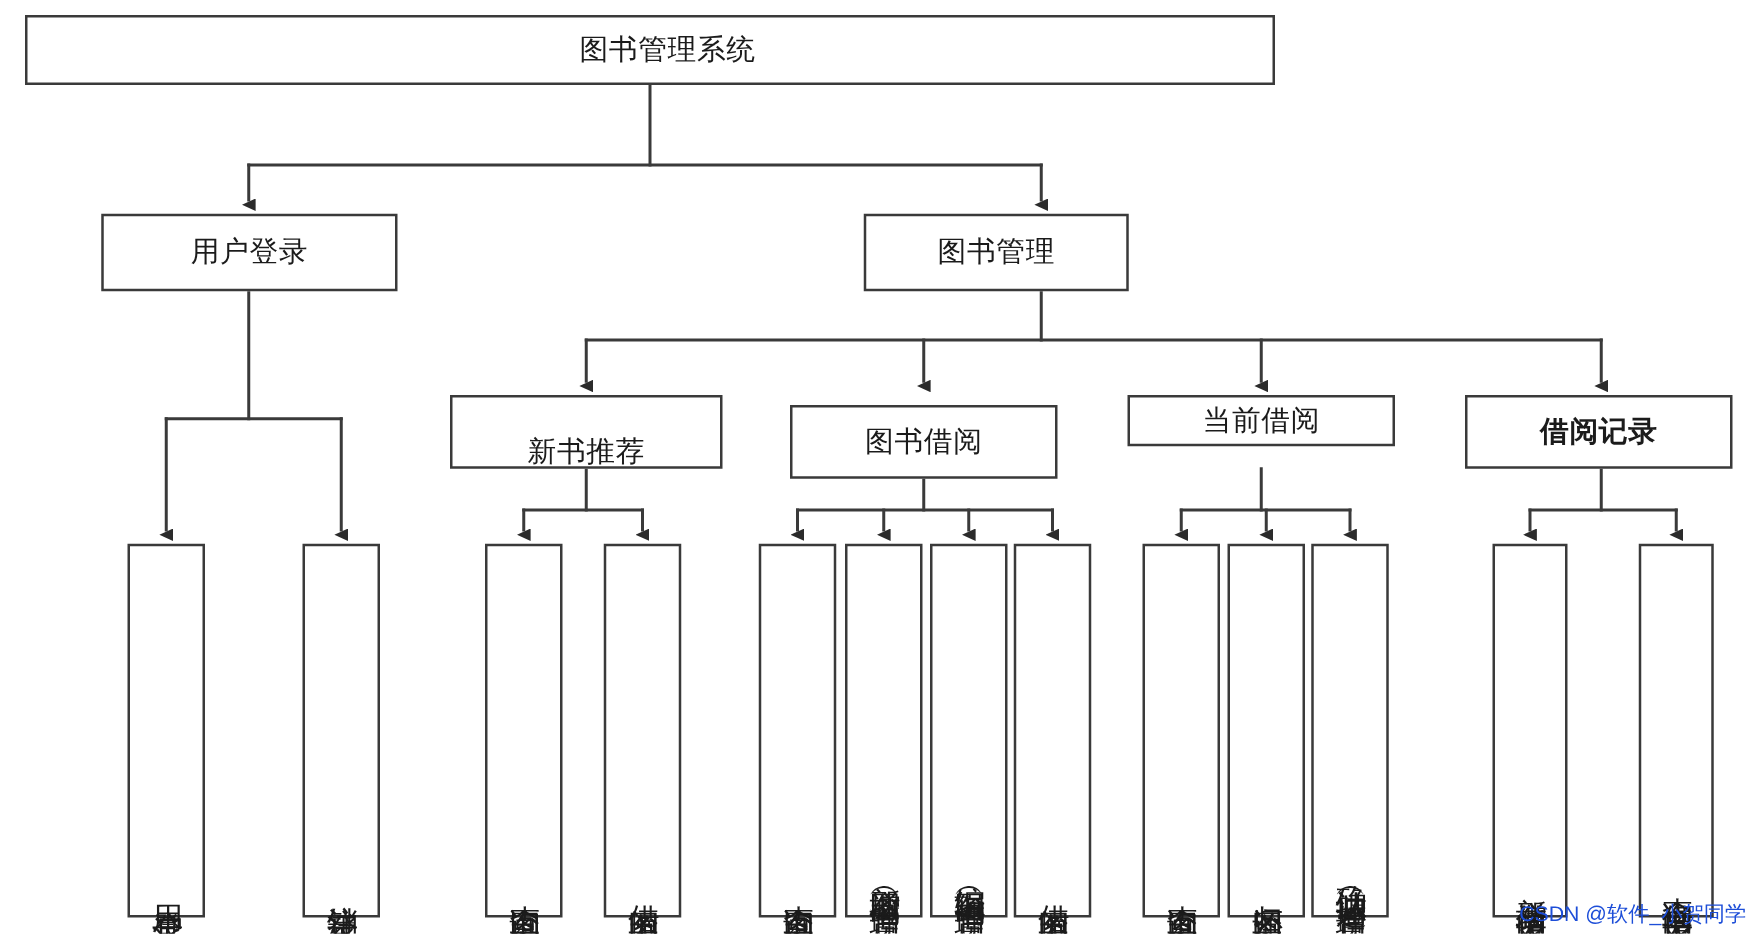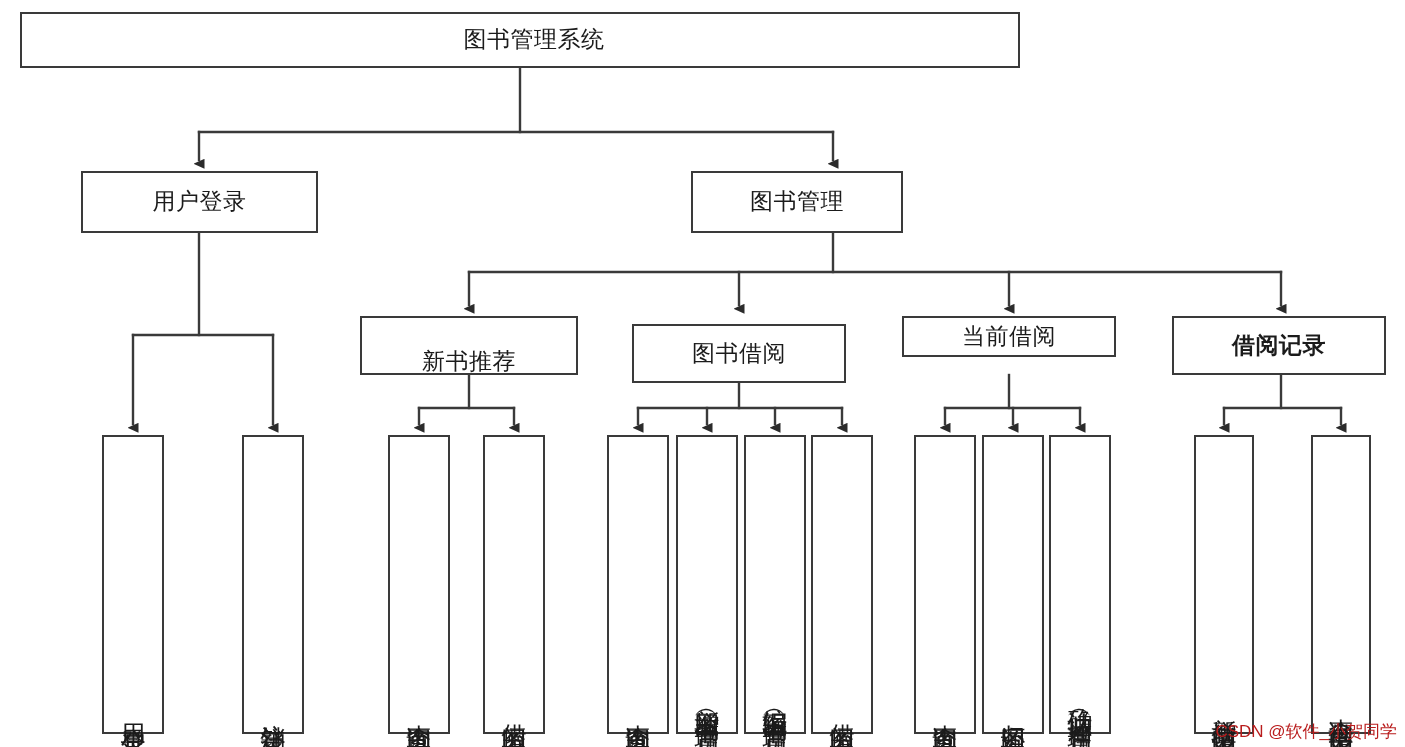--- a/index.html
+++ b/index.html
@@ -56,21 +56,21 @@
     text-orientation: upright;
     font-size: 25px;
     line-height: 1.0;
     letter-spacing: 3px;
   }
   #watermark {
     position: absolute;
     right: 8px;
     bottom: 4px;
     font-size: 17px;
-    color: #b91c1c;
+    color: #1d4ed8;
     white-space: nowrap;
     user-select: none;
   }
 </style>
 </head>
 <body>
 
 <div id="diagram-root">
 
   <svg id="connector-layer" viewBox="0 0 1405 747">

